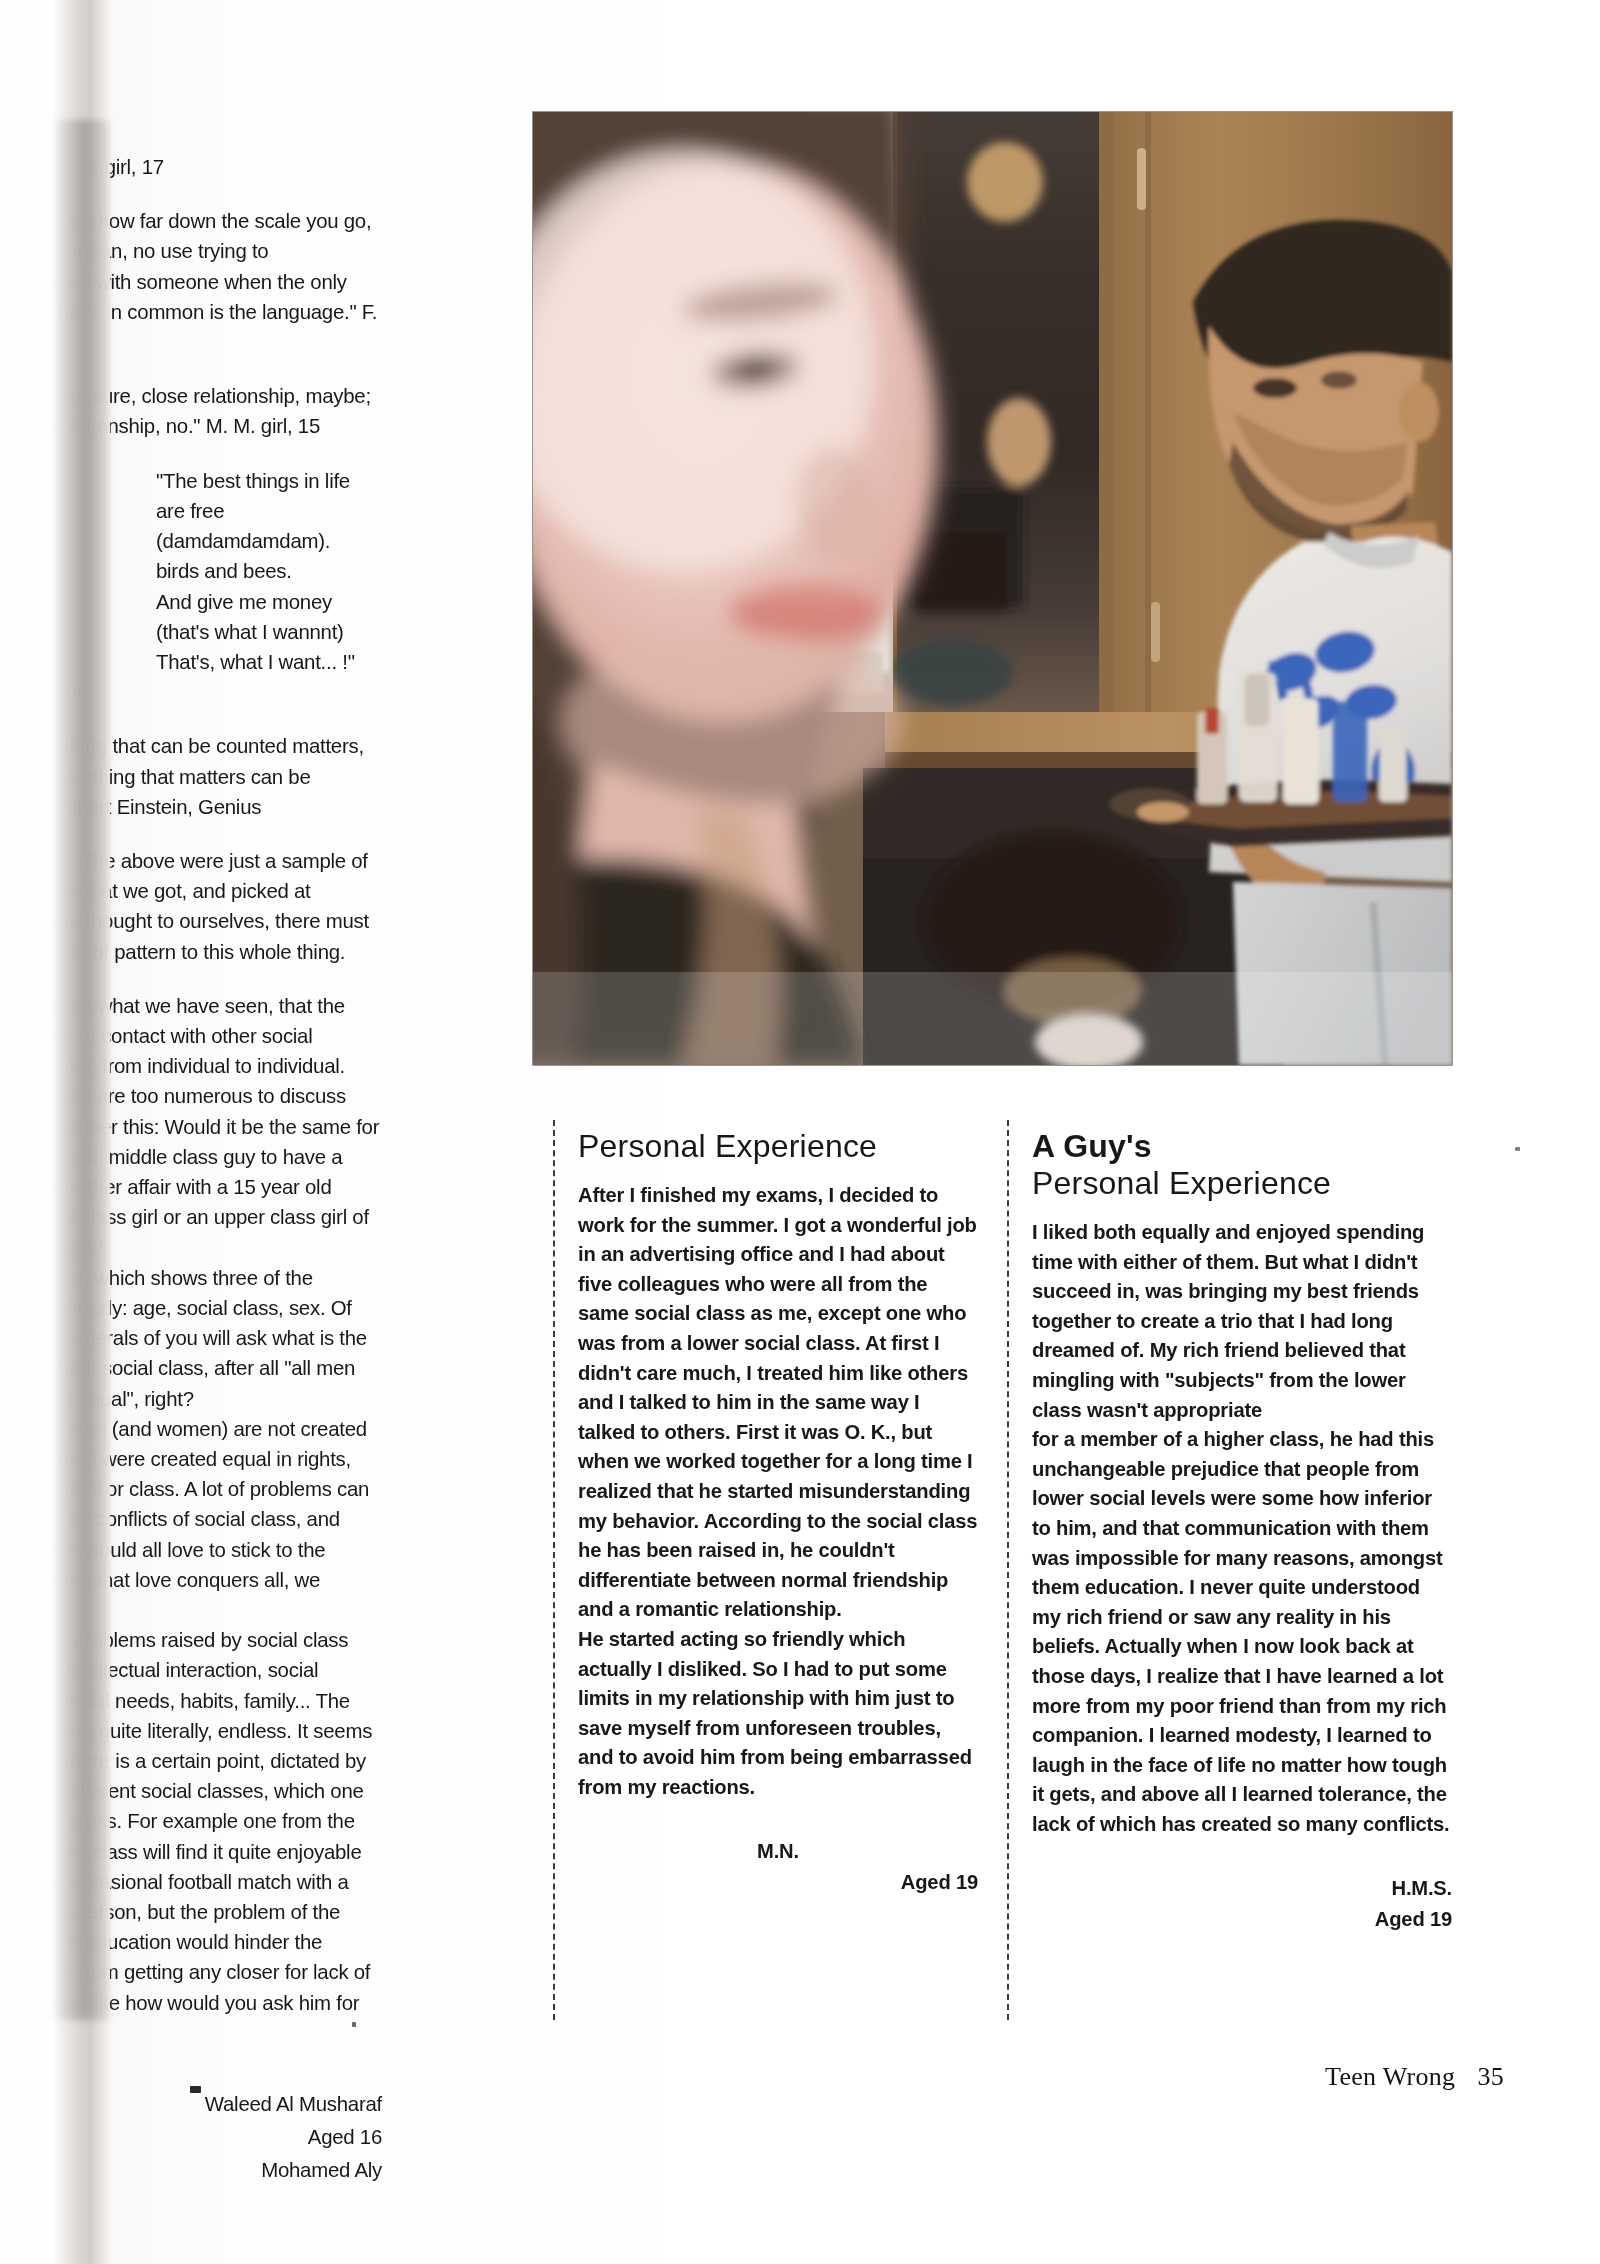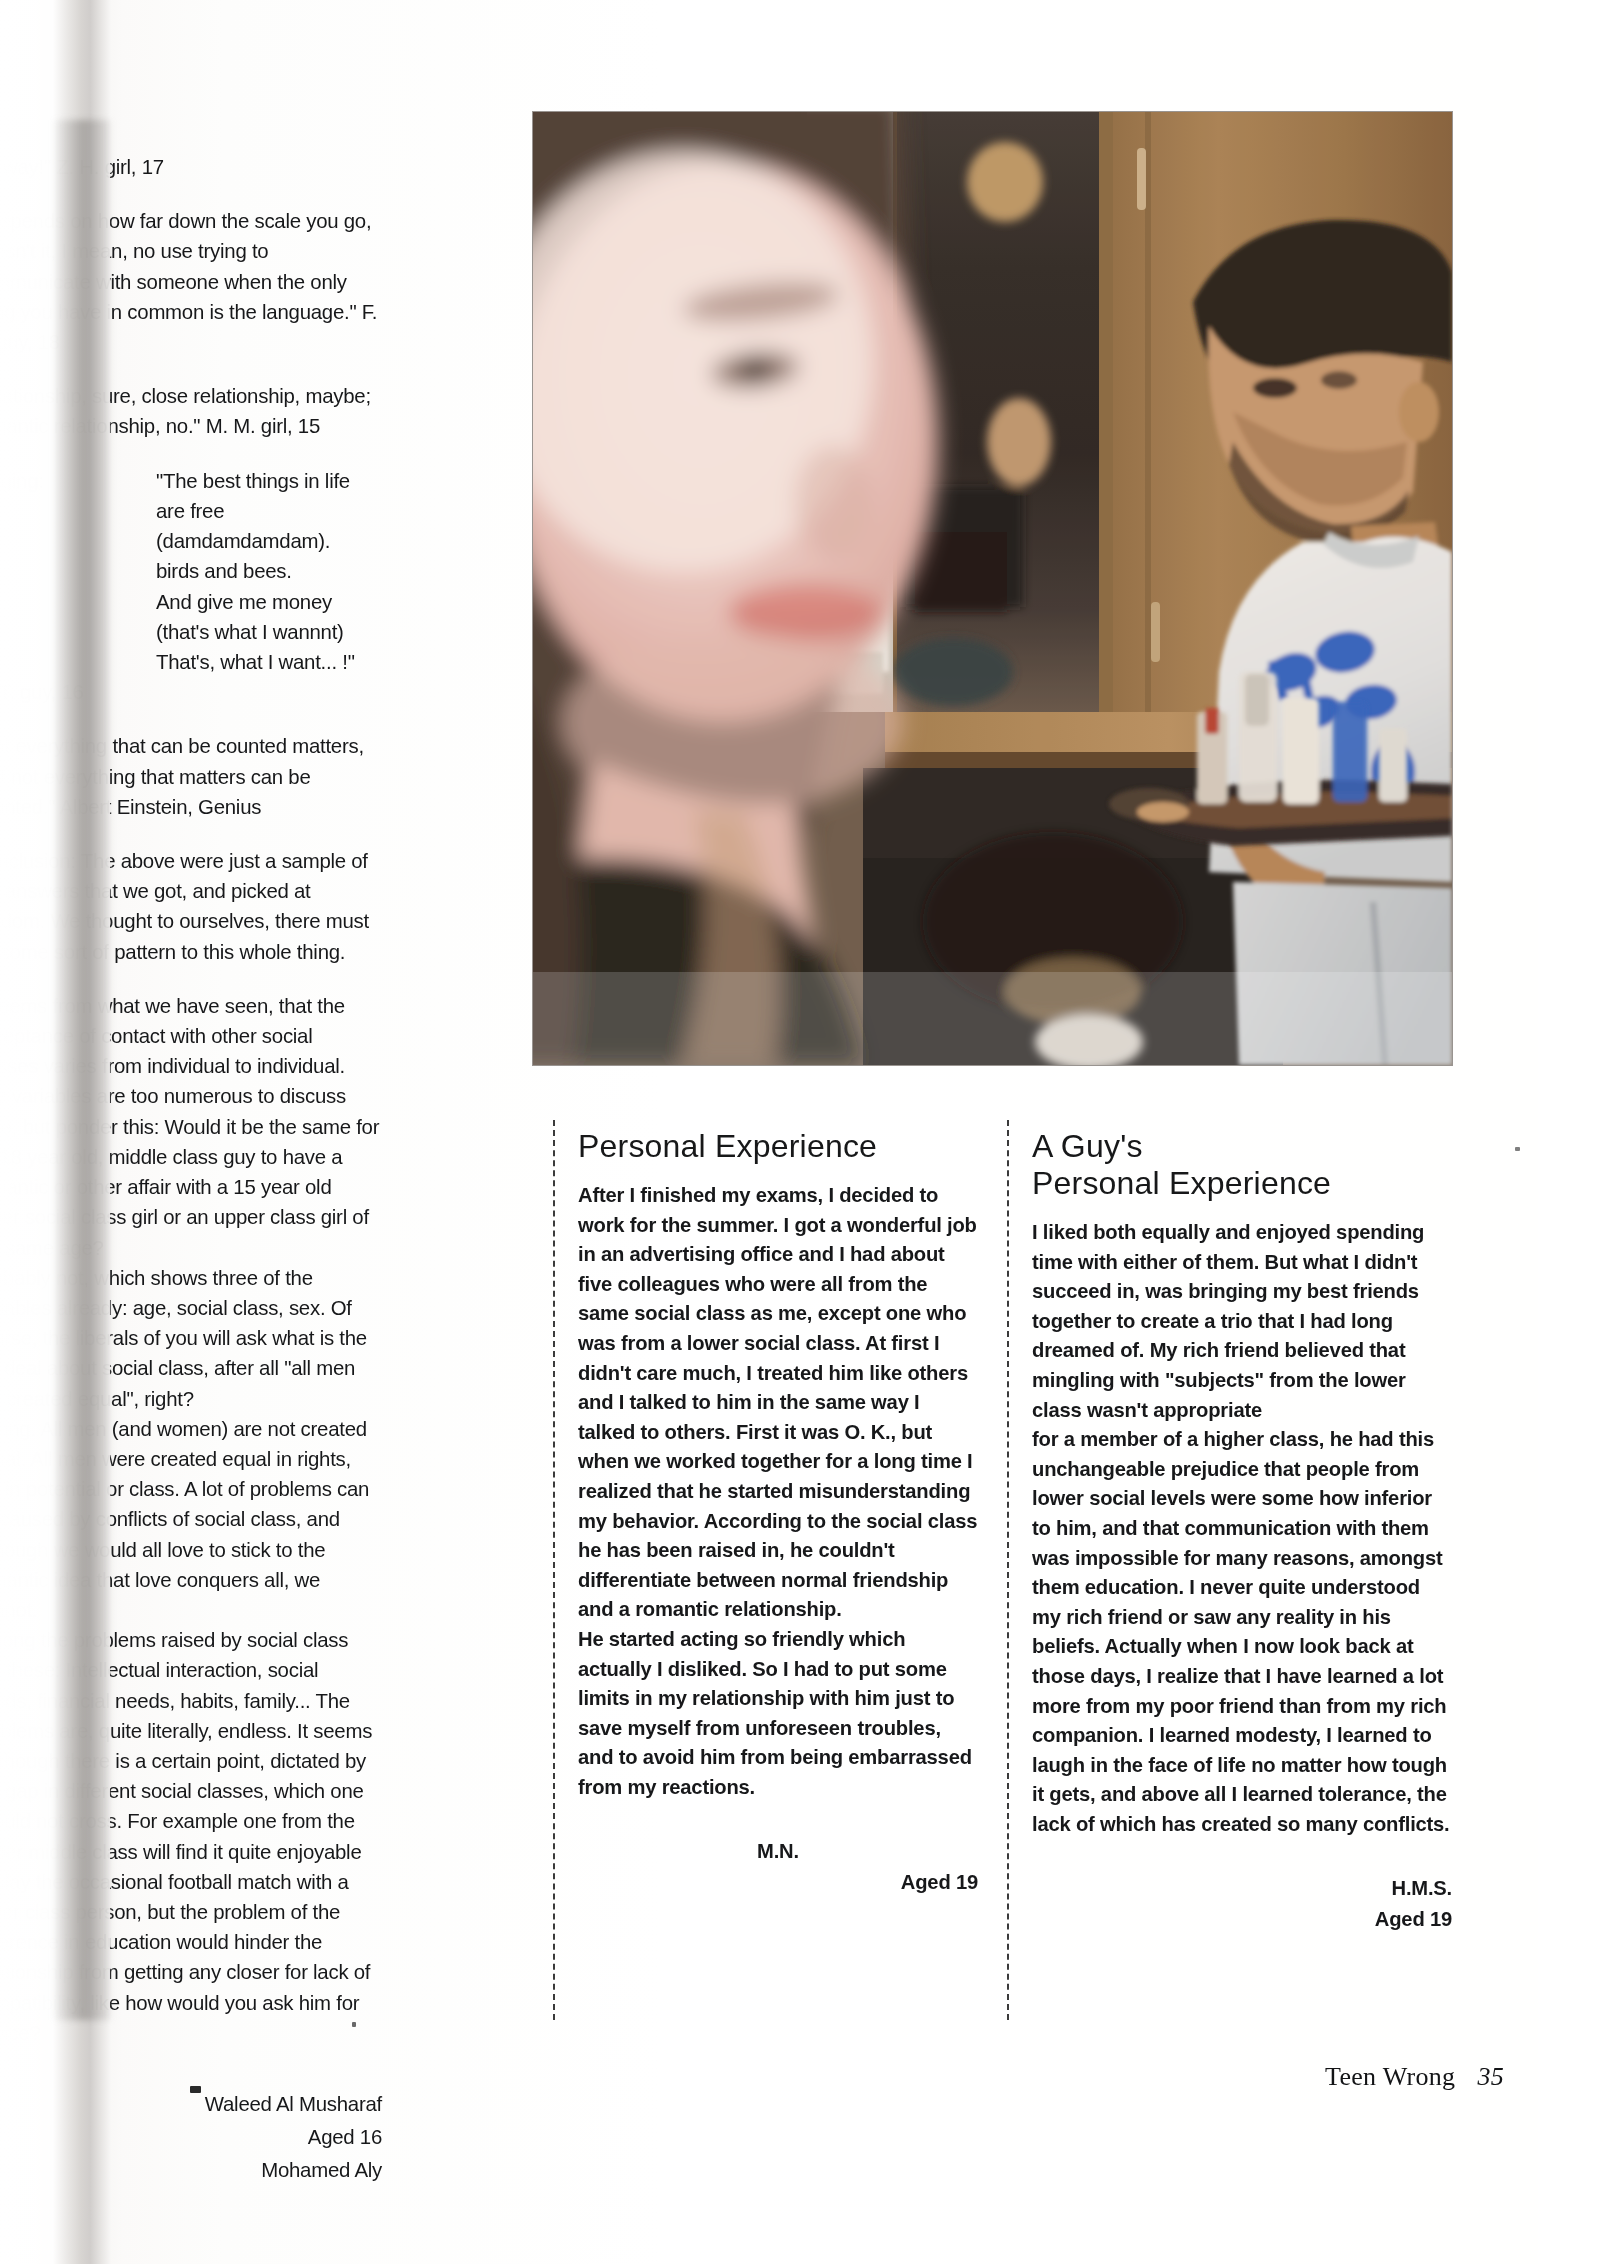--- a/index.html
+++ b/index.html
@@ -84,21 +84,21 @@
     box-shadow:0 0 0 1px rgba(70,60,52,.55);
   }
   #photo svg{display:block;width:100%;height:100%;}
 
   
   #footer{
     position:absolute;right:96px;top:2062px;
     font-family:"Liberation Serif", serif;
     font-size:26px;color:#131416;letter-spacing:.3px;
   }
-  #footer .pg{margin-left:22px;font-style:italic;}
+  #footer .pg{margin-left:22px;}
 
   .speck{position:absolute;background:#2a2a2a;border-radius:1px;}
 </style>
 </head>
 <body>
 
 <div id="page">
 
   <div class="paper"></div>
 
@@ -324,21 +324,21 @@
     <p>After I finished my exams, I decided to work for the summer. I got a wonderful job in an advertising office and I had about five colleagues who were all from the same social class as me, except one who was from a lower social class. At first I didn't care much, I treated him like others and I talked to him in the same way I talked to others. First it was O. K., but when we worked together for a long time I realized that he started misunderstanding my behavior. According to the social class he has been raised in, he couldn't differentiate between normal friendship and a romantic relationship.</p>
     <p>He started acting so friendly which actually I disliked. So I had to put some limits in my relationship with him just to save myself from unforeseen troubles, and to avoid him from being embarrassed from my reactions.</p>
     <p class="byline">
       <span style="display:block;text-align:center;">M.N.</span>
       <span style="display:block;">Aged 19</span>
     </p>
   </div>
 
   <div id="right-col" class="col">
     <div class="heading">
-      <span style="display:block;">A Guy's</span>
+      <span style="display:block;font-weight:bold;">A Guy's</span>
       <span style="display:block;">Personal Experience</span>
     </div>
     <p>I liked both equally and enjoyed spending time with either of them. But what I didn't succeed in, was bringing my best friends together to create a trio that I had long dreamed of. My rich friend believed that mingling with "subjects" from the lower class wasn't appropriate</p>
     <p>for a member of a higher class, he had this unchangeable prejudice that people from lower social levels were some how inferior to him, and that communication with them was impossible for many reasons, amongst them education. I never quite understood my rich friend or saw any reality in his beliefs. Actually when I now look back at those days, I realize that I have learned a lot more from my poor friend than from my rich companion. I learned modesty, I learned to laugh in the face of life no matter how tough it gets, and above all I learned tolerance, the lack of which has created so many conflicts.</p>
     <p class="byline">
       <span style="display:block;">H.M.S.</span>
       <span style="display:block;">Aged 19</span>
     </p>
   </div>
 

